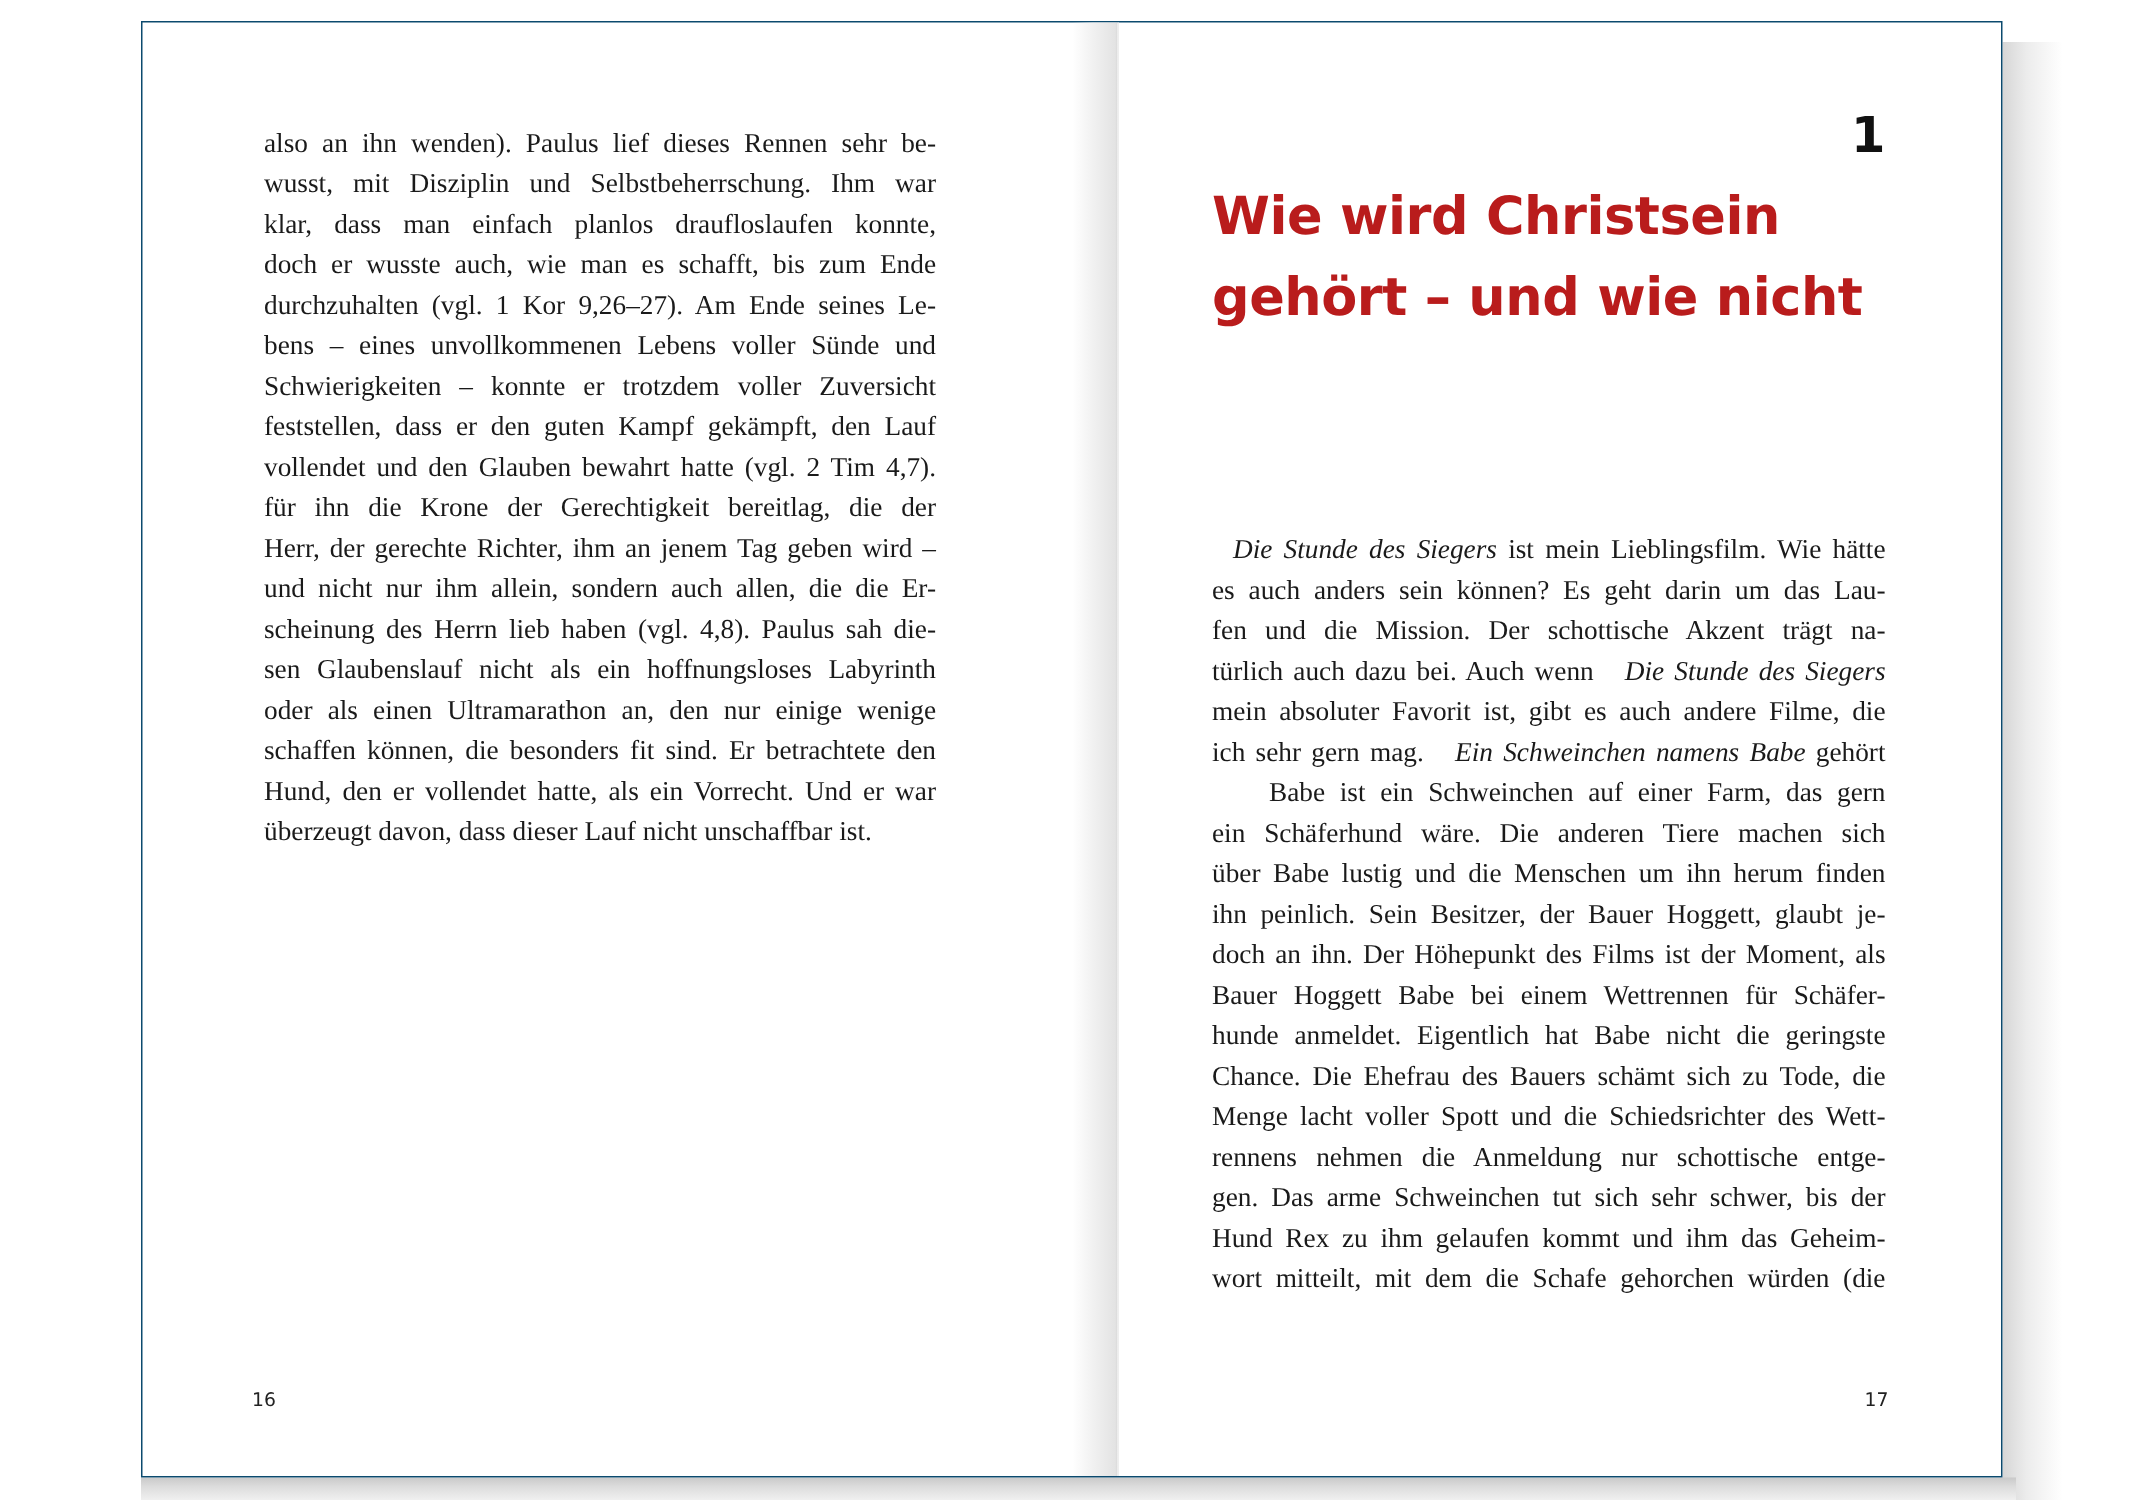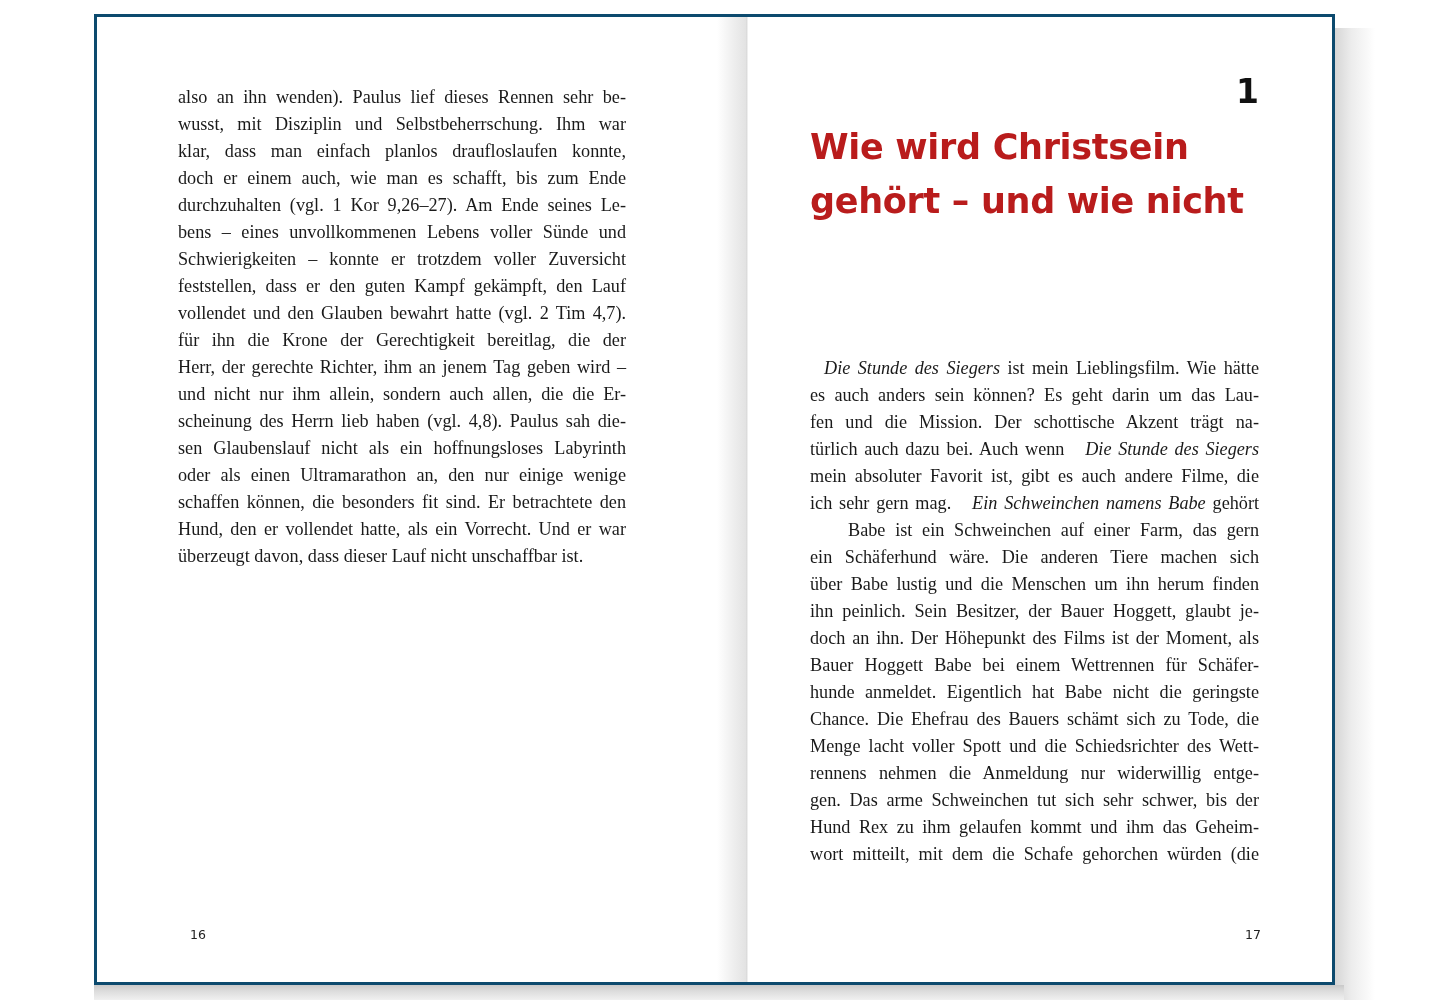--- a/index.html
+++ b/index.html
@@ -14,21 +14,21 @@
       overflow: hidden;
       font-family: "Liberation Serif", "DejaVu Serif", serif;
     }
     .spread {
       position: absolute;
       left: 94px;
       top: 14px;
       width: 1241px;
       height: 971px;
       background: #ffffff;
-      border: 3px solid #0c4a6e;
+      border: 1px solid #0c4a6e;
       box-sizing: border-box;
     }
     .shadow-bottom {
       position: absolute;
       left: 94px;
       top: 985px;
       width: 1250px;
       height: 15px;
       background: linear-gradient(to bottom, #c9c9c9, #dcdcdc 40%, #f0f0f0);
     }
@@ -121,39 +121,39 @@
     }
     .chapter-title span { display: block; white-space: nowrap; }
 
     .folio {
       position: absolute;
       top: 910px;
       font-family: "DejaVu Sans", "Liberation Sans", sans-serif;
       font-size: 12.5px;
       color: #222;
     }
-    .page-left .folio { left: 93px; }
+    .page-left .folio { left: 73px; }
     .page-right .folio { left: 527px; }
   </style>
 </head>
 <body>
 
 <div class="shadow-right"></div>
 <div class="shadow-bottom"></div>
 
 <div class="spread">
   <div class="gutter"></div>
   <div class="gutter-line"></div>
 
   <div class="page page-left">
     <div class="text-block">
       <span class="line">also an ihn wenden). Paulus lief dieses Rennen sehr be-</span>
       <span class="line">wusst, mit Disziplin und Selbstbeherrschung. Ihm war</span>
       <span class="line">klar, dass man einfach planlos draufloslaufen konnte,</span>
-      <span class="line">doch er einem auch, wie man es schafft, bis zum Ende</span>
+      <span class="line">doch er wusste auch, wie man es schafft, bis zum Ende</span>
       <span class="line">durchzuhalten (vgl. 1 Kor 9,26–27). Am Ende seines Le-</span>
       <span class="line">bens – eines unvollkommenen Lebens voller Sünde und</span>
       <span class="line">Schwierigkeiten – konnte er trotzdem voller Zuversicht</span>
       <span class="line">feststellen, dass er den guten Kampf gekämpft, den Lauf</span>
       <span class="line">vollendet und den Glauben bewahrt hatte (vgl. 2 Tim 4,7).</span>
       <span class="line">für ihn die Krone der Gerechtigkeit bereitlag, die der</span>
       <span class="line">Herr, der gerechte Richter, ihm an jenem Tag geben wird –</span>
       <span class="line">und nicht nur ihm allein, sondern auch allen, die die Er-</span>
       <span class="line">scheinung des Herrn lieb haben (vgl. 4,8). Paulus sah die-</span>
       <span class="line">sen Glaubenslauf nicht als ein hoffnungsloses Labyrinth</span>
@@ -182,20 +182,20 @@
 
       <span class="line indent">Babe ist ein Schweinchen auf einer Farm, das gern</span>
       <span class="line">ein Schäferhund wäre. Die anderen Tiere machen sich</span>
       <span class="line">über Babe lustig und die Menschen um ihn herum finden</span>
       <span class="line">ihn peinlich. Sein Besitzer, der Bauer Hoggett, glaubt je-</span>
       <span class="line">doch an ihn. Der Höhepunkt des Films ist der Moment, als</span>
       <span class="line">Bauer Hoggett Babe bei einem Wettrennen für Schäfer-</span>
       <span class="line">hunde anmeldet. Eigentlich hat Babe nicht die geringste</span>
       <span class="line">Chance. Die Ehefrau des Bauers schämt sich zu Tode, die</span>
       <span class="line">Menge lacht voller Spott und die Schiedsrichter des Wett-</span>
-      <span class="line">rennens nehmen die Anmeldung nur widerwillig entge-</span>
+      <span class="line">rennens nehmen die Anmeldung nur schottische entge-</span>
       <span class="line">gen. Das arme Schweinchen tut sich sehr schwer, bis der</span>
       <span class="line">Hund Rex zu ihm gelaufen kommt und ihm das Geheim-</span>
       <span class="line">wort mitteilt, mit dem die Schafe gehorchen würden (die</span>
     </div>
     <div class="folio">17</div>
   </div>
 </div>
 
 </body></html>

